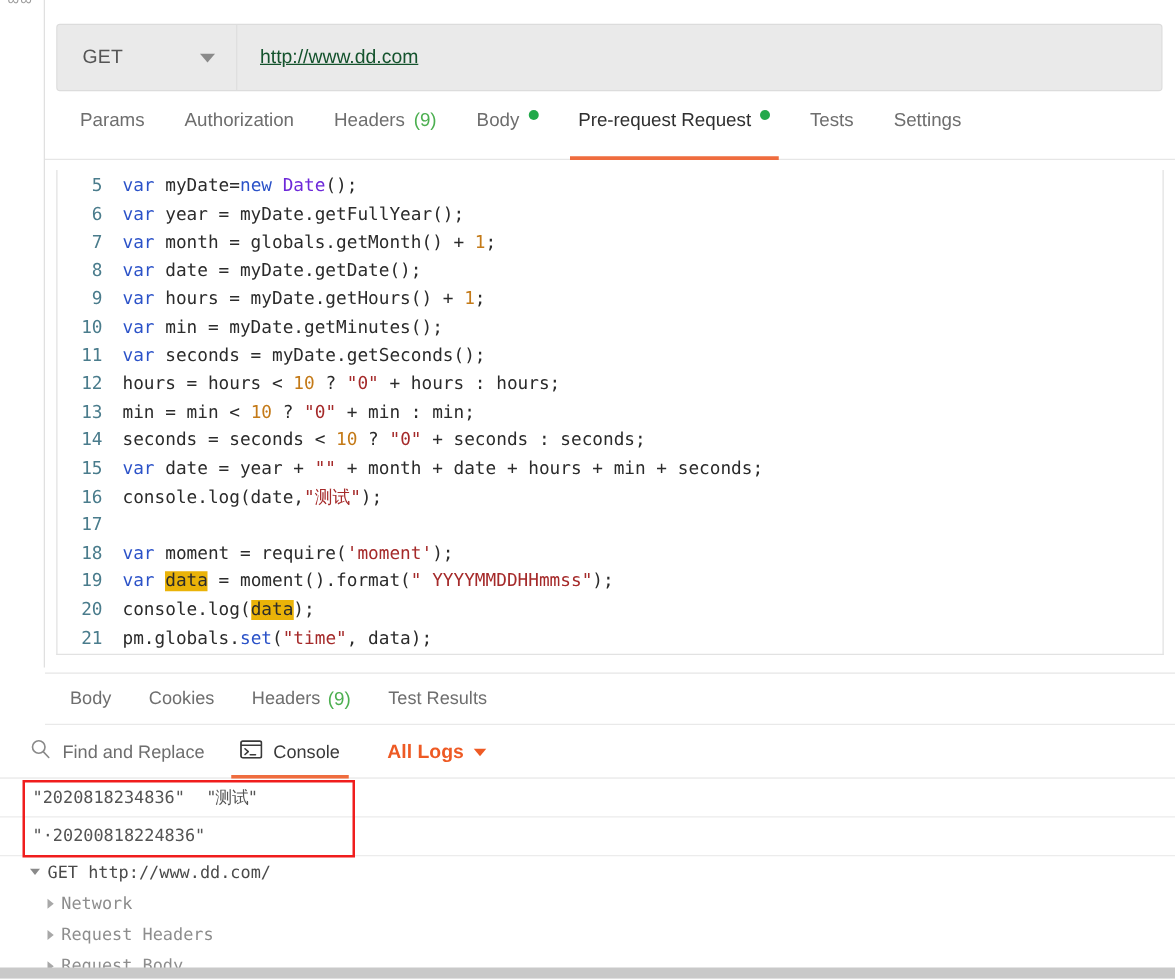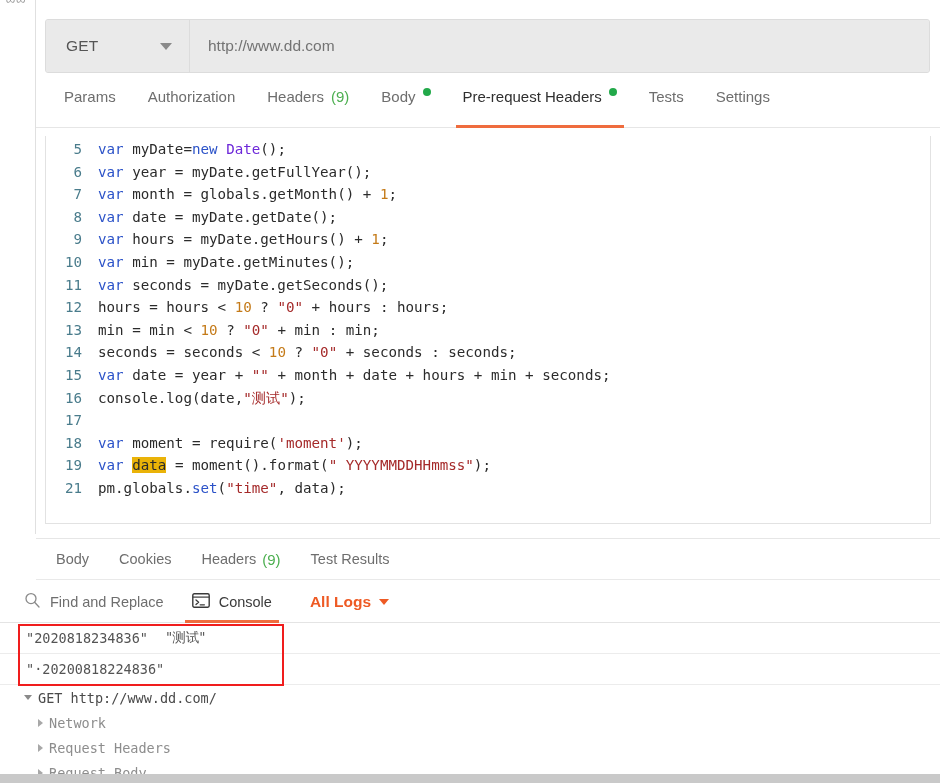--- a/index.html
+++ b/index.html
@@ -90,21 +90,22 @@
     flex: 1;
     background: #eaeaea;
     display: flex;
     align-items: center;
     padding-left: 18px;
     box-sizing: border-box;
     cursor: text;
   }
   .url-text {
     font-size: 15.5px;
-    color: #737373;
+    color: #14532d;
+    text-decoration: underline;
   }
 
   
   .req-tabs {
     position: absolute;
     left: 36px; top: 88px;
     width: 904px; height: 40px;
     background: #ffffff;
     border-bottom: 1px solid #e6e6e6;
     display: flex;
@@ -361,21 +362,21 @@
       </div>
       <div class="rtab">
         <span>Headers</span>
         <span class="cnt">(9)</span>
       </div>
       <div class="rtab">
         <span>Body</span>
         <span class="dot"></span>
       </div>
       <div class="rtab active">
-        <span>Pre-request Headers</span>
+        <span>Pre-request Request</span>
         <span class="dot"></span>
         <span class="underline"></span>
       </div>
       <div class="rtab">
         <span>Tests</span>
       </div>
       <div class="rtab">
         <span>Settings</span>
       </div>
     </div>
@@ -390,20 +391,21 @@
         <div class="cline"><span class="lno">10</span><span><span class="kw">var</span><span class="ctext"> min = myDate.getMinutes();</span></span></div>
         <div class="cline"><span class="lno">11</span><span><span class="kw">var</span><span class="ctext"> seconds = myDate.getSeconds();</span></span></div>
         <div class="cline"><span class="lno">12</span><span><span class="ctext">hours = hours &lt; </span><span class="num">10</span><span class="ctext"> ? </span><span class="str">"0"</span><span class="ctext"> + hours : hours;</span></span></div>
         <div class="cline"><span class="lno">13</span><span><span class="ctext">min = min &lt; </span><span class="num">10</span><span class="ctext"> ? </span><span class="str">"0"</span><span class="ctext"> + min : min;</span></span></div>
         <div class="cline"><span class="lno">14</span><span><span class="ctext">seconds = seconds &lt; </span><span class="num">10</span><span class="ctext"> ? </span><span class="str">"0"</span><span class="ctext"> + seconds : seconds;</span></span></div>
         <div class="cline"><span class="lno">15</span><span><span class="kw">var</span><span class="ctext"> date = year + </span><span class="str">""</span><span class="ctext"> + month + date + hours + min + seconds;</span></span></div>
         <div class="cline"><span class="lno">16</span><span><span class="ctext">console.log(date,</span><span class="str">"测试"</span><span class="ctext">);</span></span></div>
         <div class="cline"><span class="lno">17</span><span></span></div>
         <div class="cline"><span class="lno">18</span><span><span class="kw">var</span><span class="ctext"> moment = require(</span><span class="str">'moment'</span><span class="ctext">);</span></span></div>
         <div class="cline"><span class="lno">19</span><span><span class="kw">var</span><span class="ctext"> </span><span class="ctext sel">data</span><span class="ctext"> = moment().format(</span><span class="str">" YYYYMMDDHHmmss"</span><span class="ctext">);</span></span></div>
+        <div class="cline"><span class="lno">20</span><span><span class="ctext">console.log(</span><span class="ctext sel">data</span><span class="ctext">);</span></span></div>
         <div class="cline"><span class="lno">21</span><span><span class="ctext">pm.globals.</span><span class="fn">set</span><span class="ctext">(</span><span class="str">"time"</span><span class="ctext">, data);</span></span></div>
       </div>
   </div>
 
   <div class="resp-tabs" id="response-tabs">
       <div class="ptab">
         <span>Body</span>
       </div>
       <div class="ptab">
         <span>Cookies</span>

